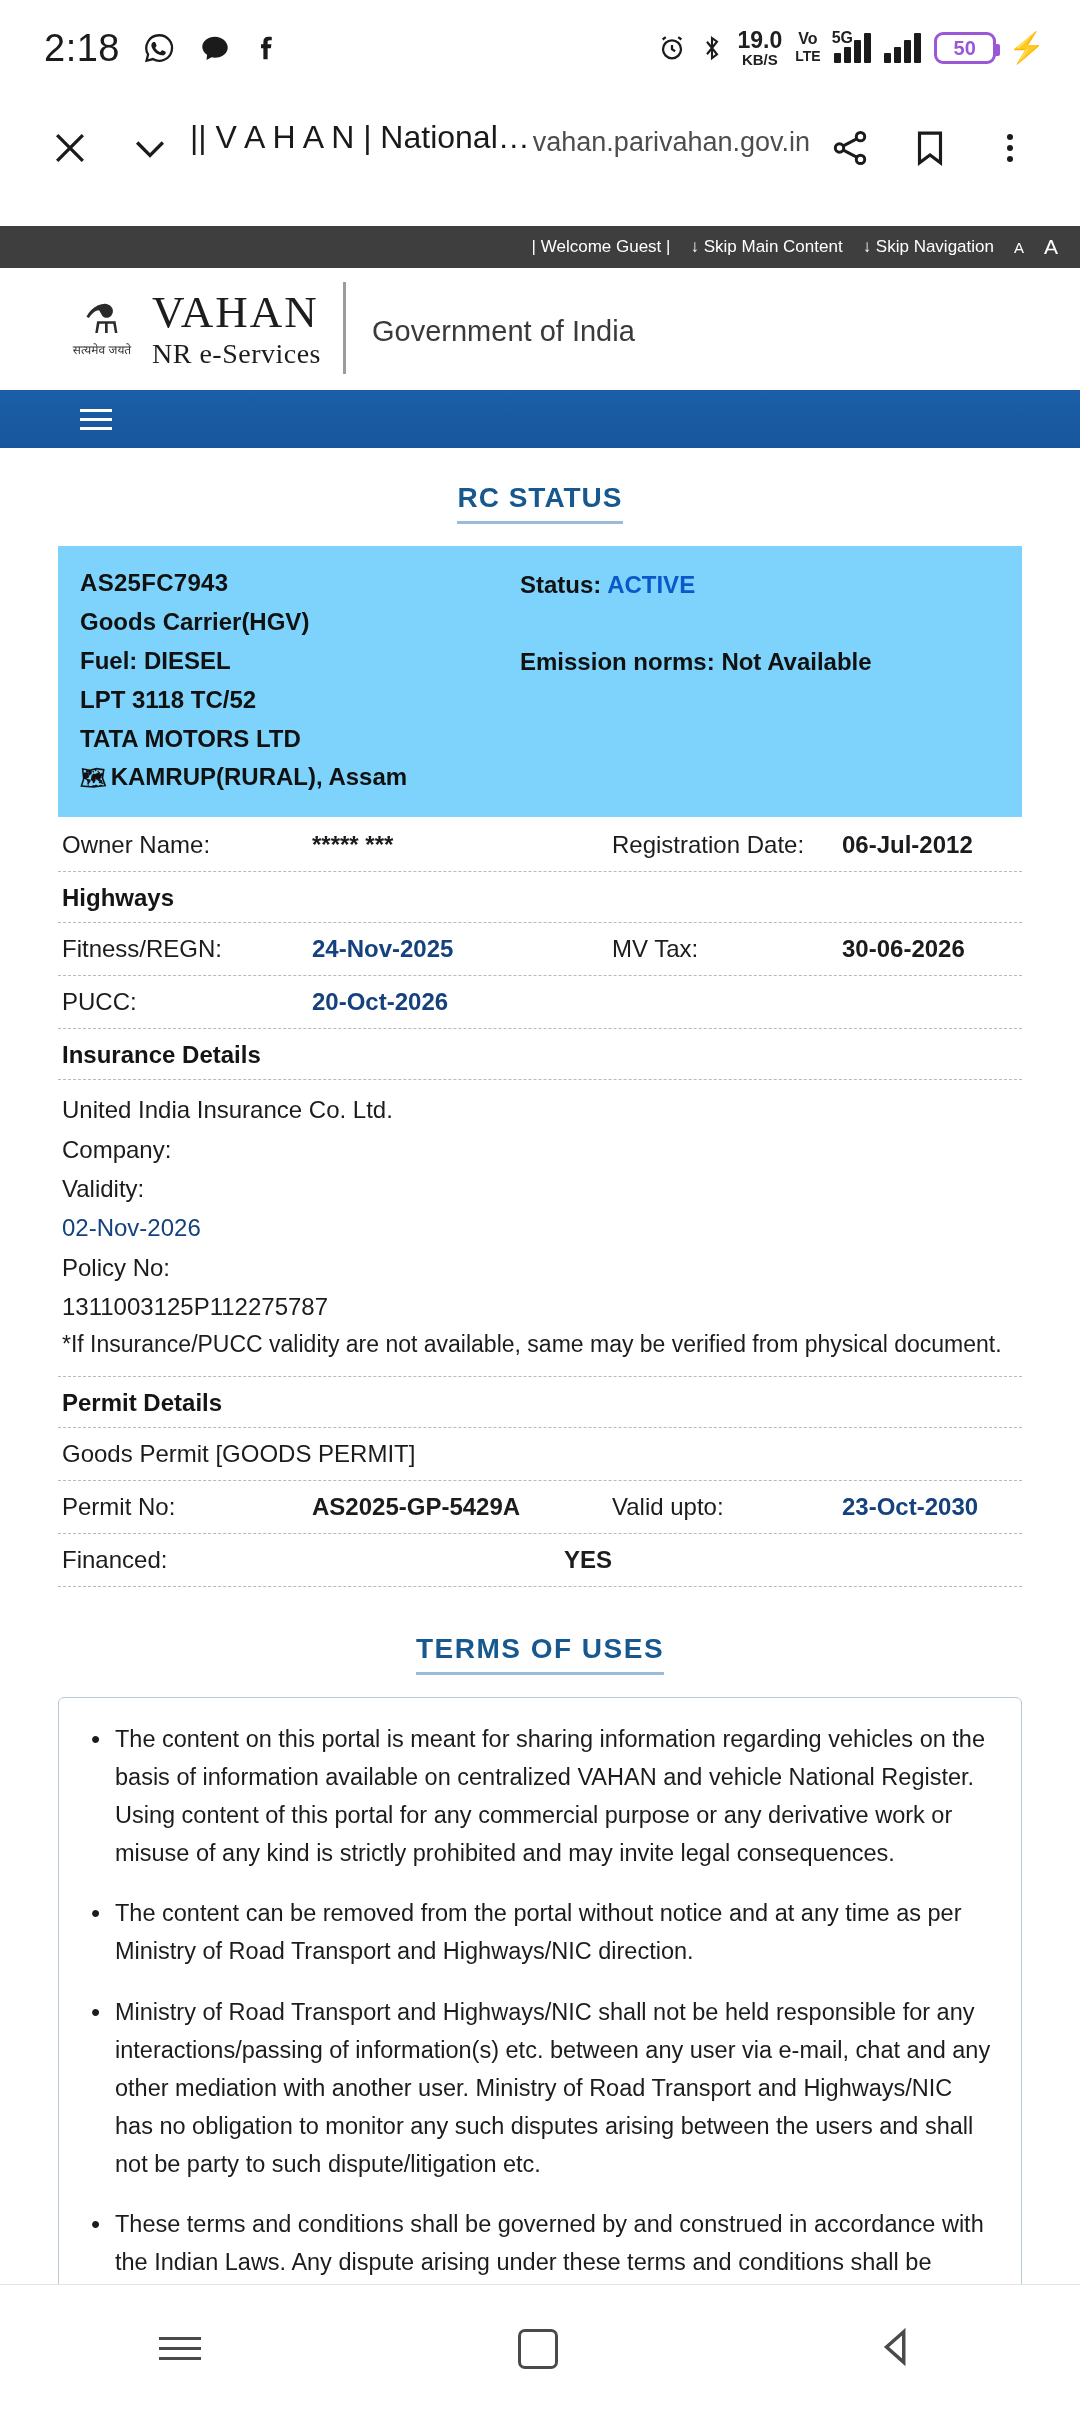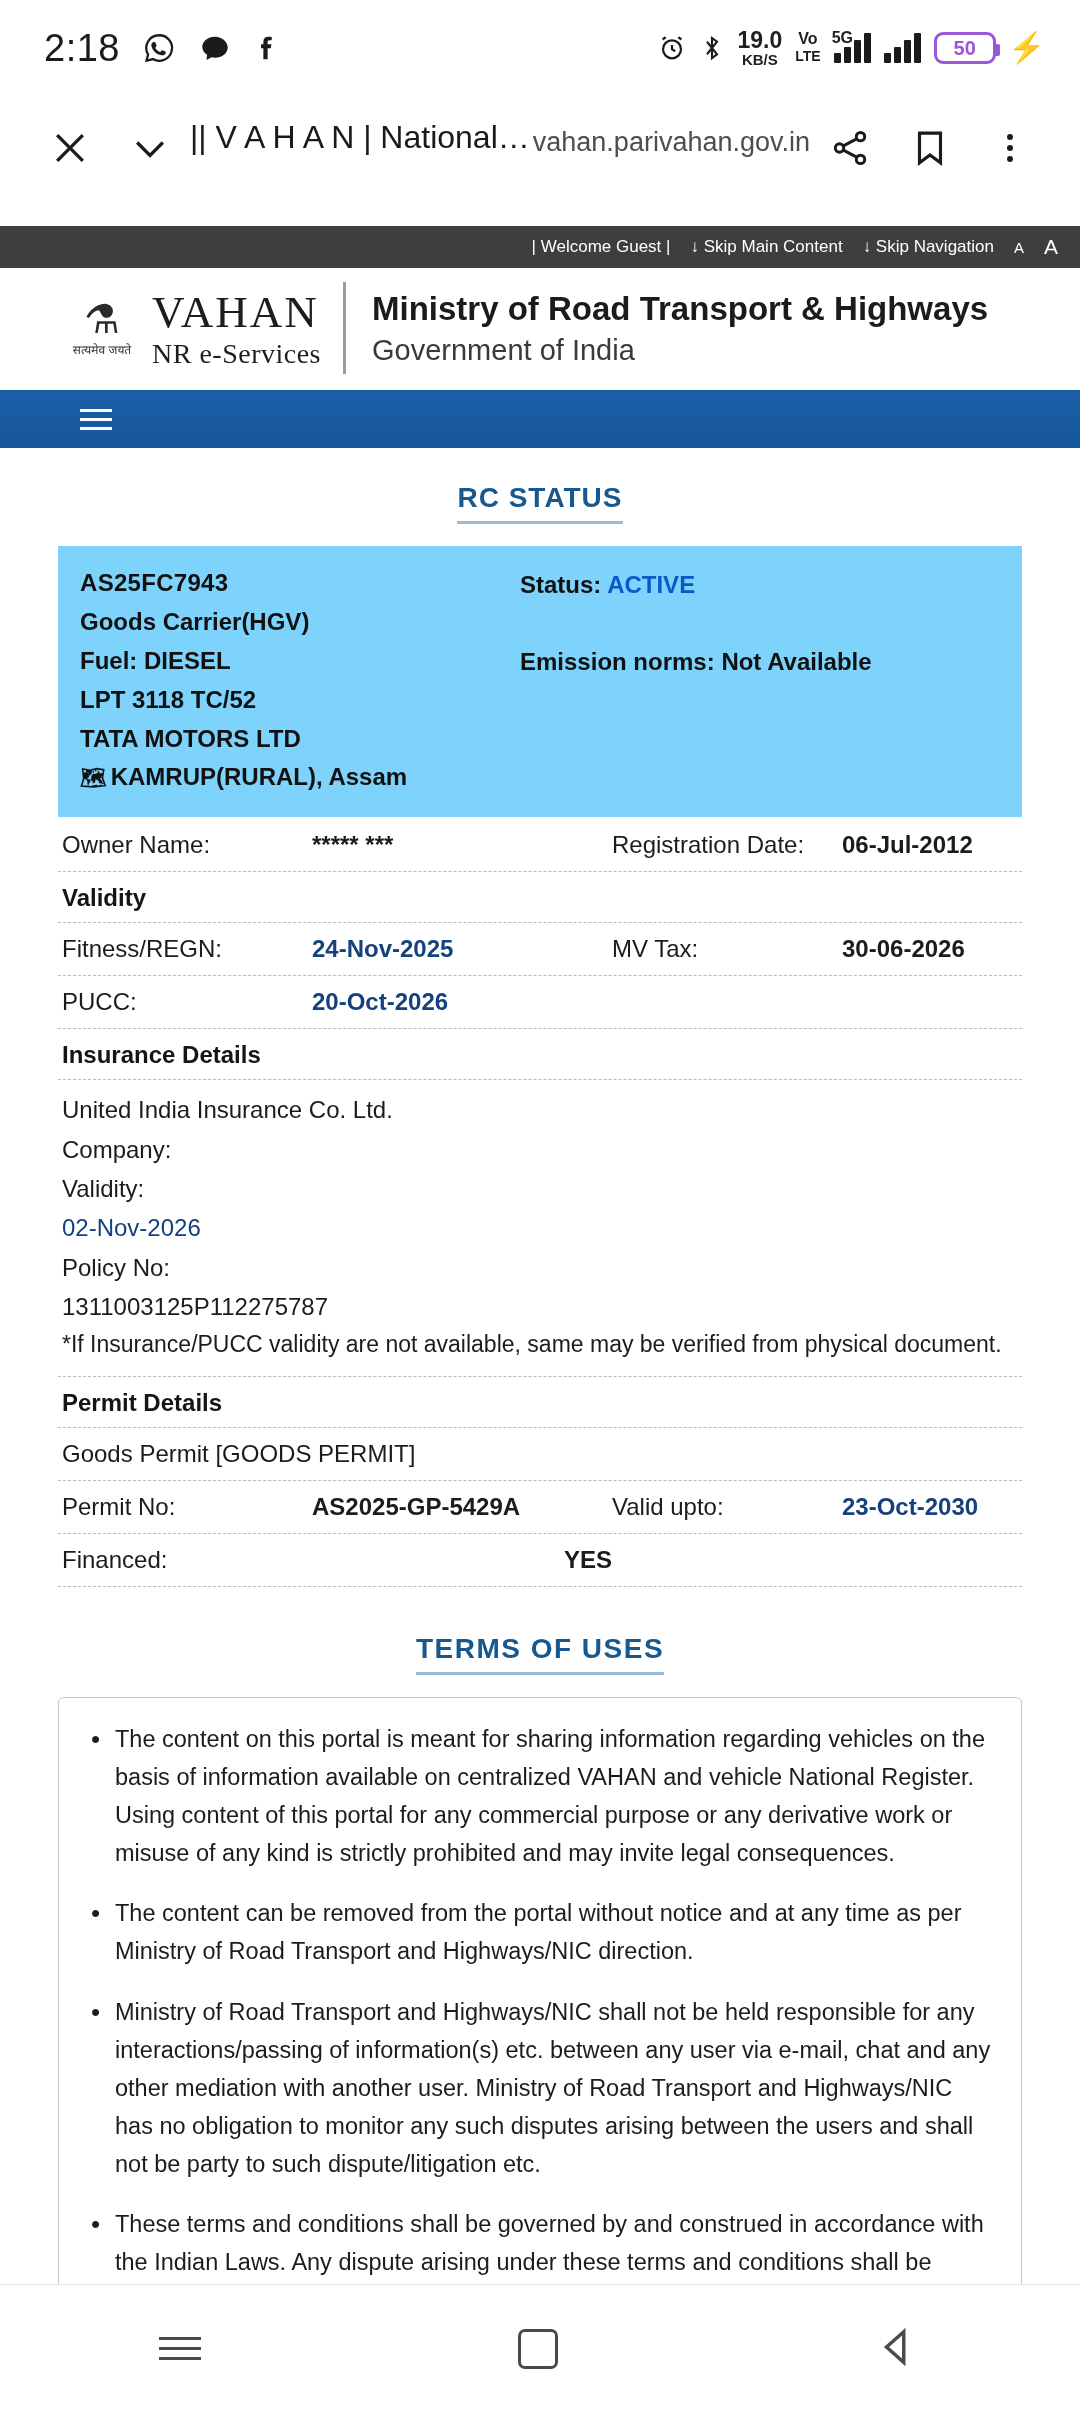--- a/index.html
+++ b/index.html
@@ -427,21 +427,20 @@
   <div class="emblem">
     <div class="emblem-glyph">⚗</div>
     <div class="emblem-text">सत्यमेव जयते</div>
   </div>
   <div class="brand">
     <div class="brand-main">VAHAN</div>
     <div class="brand-sub">NR e-Services</div>
   </div>
   <div class="hdivider"></div>
   <div class="ministry">
-    <div class="ministry-main">Ministry of Road Transport &amp; Highways</div>
     <div class="ministry-sub">Government of India</div>
   </div>
 </div>
 
 <div class="bluenav">
   <div class="hamburger">
       <i></i>
       <i></i>
       <i></i>
     </div>
@@ -475,21 +474,21 @@
 
   <div class="rowlist">
 
     <div class="drow">
       <span class="c-lbl">Owner Name:</span>
       <span class="c-val">***** ***</span>
       <span class="c-lbl2">Registration Date:</span>
       <span class="c-val2">06-Jul-2012</span>
     </div>
 
-    <div class="grouphead">Validity</div>
+    <div class="grouphead">Highways</div>
 
     <div class="drow">
       <span class="c-lbl">Fitness/REGN:</span>
       <span class="c-val blue">24-Nov-2025</span>
       <span class="c-lbl2">MV Tax:</span>
       <span class="c-val2">30-06-2026</span>
     </div>
 
     <div class="drow">
       <span class="c-lbl">PUCC:</span>

